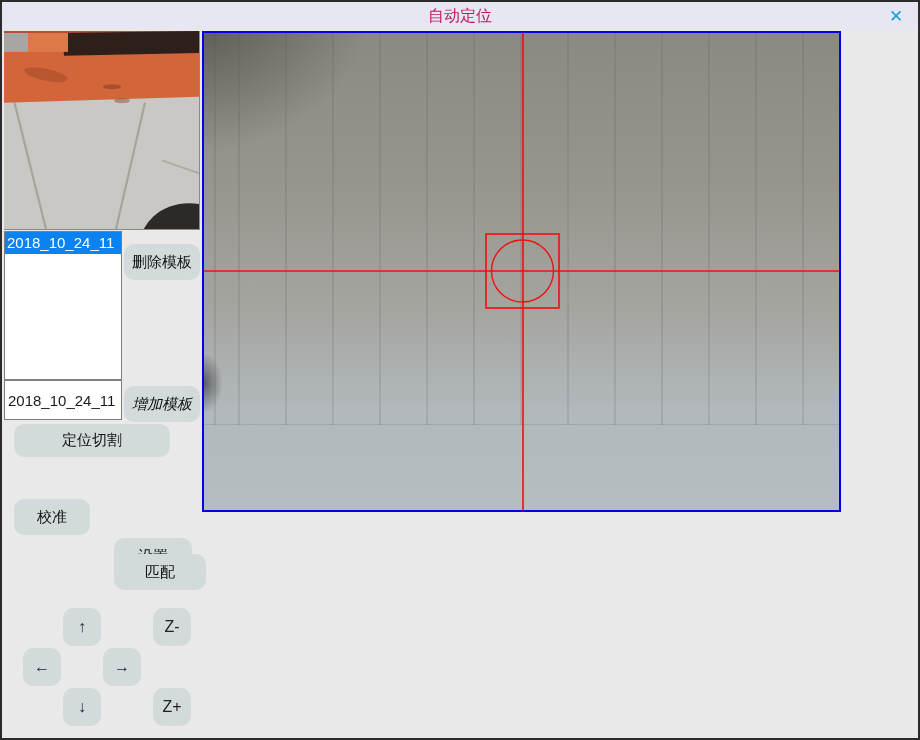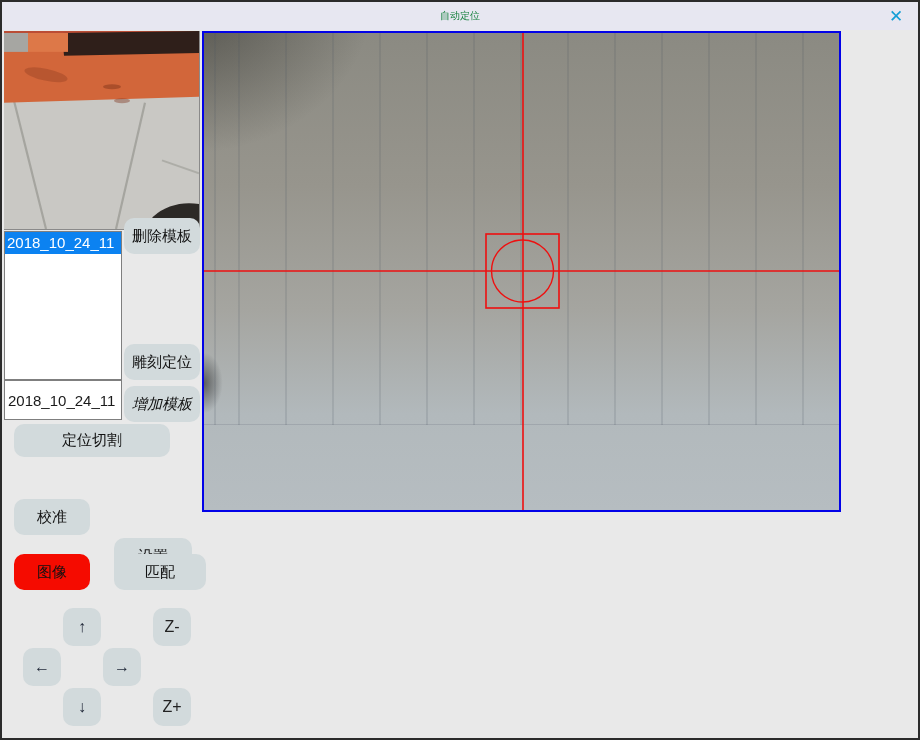--- a/index.html
+++ b/index.html
@@ -13,21 +13,21 @@
     background:#e9e9e9;
     border:2px solid #2b2b2b;
     overflow:hidden;
   }
   
   #titlebar {
     position:absolute; left:0; top:0; right:0; height:28px;
     background:#e7e7f1;
     display:flex; align-items:center; justify-content:center;
   }
-  #titlebar .title { font-size:10px; color:#15803d; }
+  #titlebar .title { font-size:16px; color:#be185d; }
   #close-btn {
     position:absolute; right:10px; top:3px; width:24px; height:22px;
     display:flex; align-items:center; justify-content:center;
     color:#149fd6; font-size:17px; font-weight:bold; cursor:pointer;
     line-height:1;
   }
   
   #thumb {
     position:absolute; left:2px; top:29px; width:196px; height:199px;
     border-right:1px solid #8a8a8a; border-bottom:1px solid #8a8a8a;
@@ -51,21 +51,21 @@
     font-family: "Liberation Sans", "DejaVu Sans", sans-serif;
   }
   
   .btn {
     position:absolute; background:#d2dadc; border:none; border-radius:10px;
     font-size:15px; color:#111; display:flex; align-items:center;
     justify-content:center; cursor:pointer;
     font-family: "Liberation Sans", "DejaVu Sans", sans-serif;
   }
   .tpl-btn { left:122px; width:76px; height:36px; }
-  #btn-delete-template { top:216px; }
+  #btn-delete-template { top:242px; }
   #btn-clear-template  { top:287px; }
   #btn-engrave-locate  { top:342px; }
   #btn-add-template    { top:384px;font-style:italic; }
   #btn-locate-cut { left:12px; top:422px; width:156px; height:33px; }
   #btn-calibrate  { left:12px;  top:497px; width:76px; height:36px;font-family:Liberation Mono, monospace; }
   #btn-settings   { left:112px; top:497px; width:78px; height:36px;margin-top:39px; }
   #btn-image      { left:12px;  top:552px; width:76px; height:36px; background:#f50b00; }
   #btn-match      { left:112px; top:552px; width:92px; height:36px; }
   .jog { width:38px; height:38px; font-size:16px; color:#222a3a; }
   #jog-up    { left:61px;  top:606px; }
@@ -122,27 +122,25 @@
     </svg>
   </div>
 
   <div id="template-list">
     <div class="list-item selected">2018_10_24_11</div>
   </div>
 
   <input id="template-input" type="text" value="2018_10_24_11" style="">
 
   <button class="btn tpl-btn" id="btn-delete-template">删除模板</button>
-  <button class="btn tpl-btn" id="btn-engrave-locate">雕刻定位</button>
   <button class="btn tpl-btn" id="btn-add-template">增加模板</button>
 
   <button class="btn" id="btn-locate-cut">定位切割</button>
   <button class="btn" id="btn-calibrate">校准</button>
   <button class="btn" id="btn-settings">设置</button>
-  <button class="btn" id="btn-image">图像</button>
   <button class="btn" id="btn-match">匹配</button>
 
   <button class="btn jog" id="jog-up">↑</button>
   <button class="btn jog" id="jog-zminus">Z-</button>
   <button class="btn jog" id="jog-left">←</button>
   <button class="btn jog" id="jog-right">→</button>
   <button class="btn jog" id="jog-down">↓</button>
   <button class="btn jog" id="jog-zplus">Z+</button>
 
   <div id="camera">

